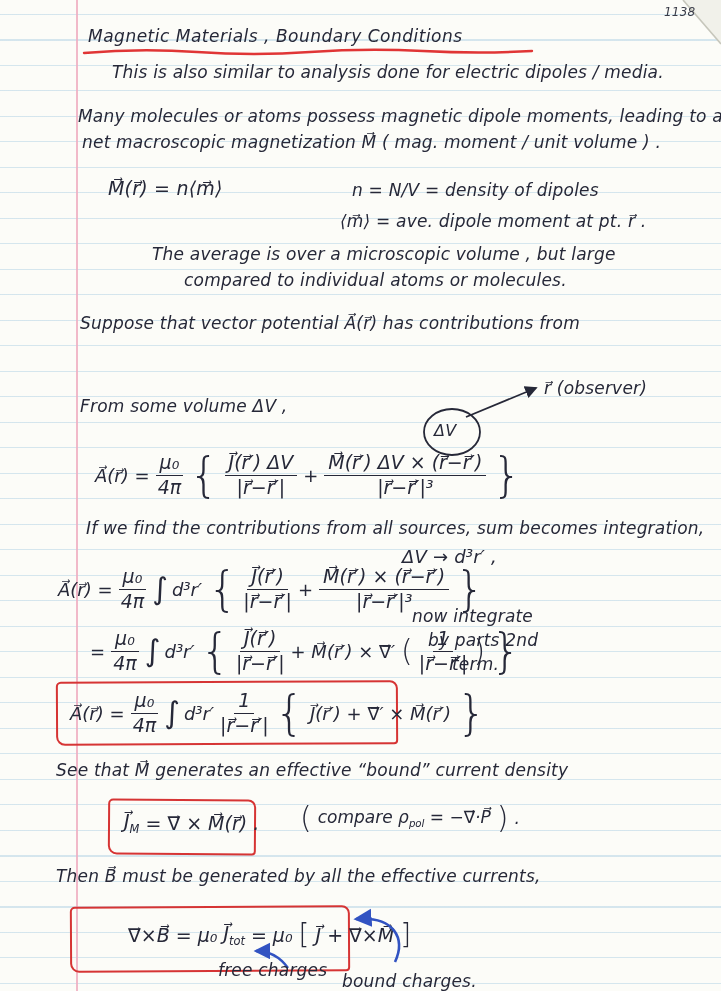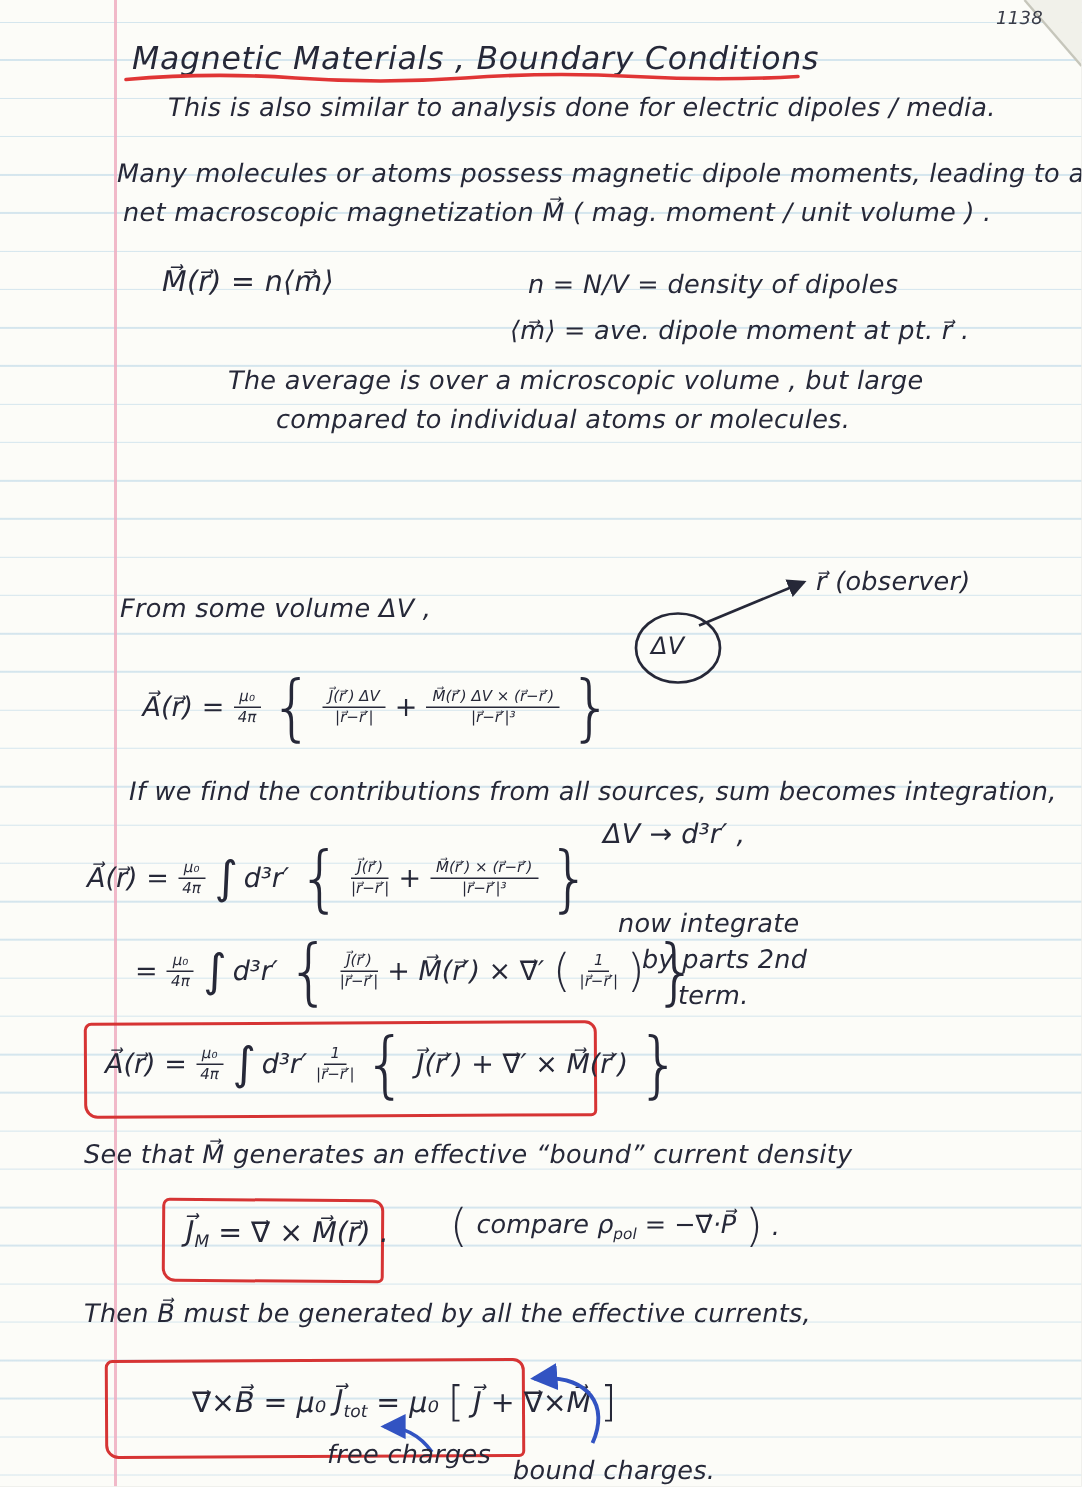--- a/index.html
+++ b/index.html
@@ -11,24 +11,24 @@
       transparent 1px, transparent 25.5px);
     background-position:0 14px;
     font-family:"DejaVu Sans",sans-serif;
     font-style:italic;
     color:#262838;
   }
   .margin-line{position:absolute;left:76px;top:0;bottom:0;width:1.5px;background:#eeadc1;opacity:.85;}
   .abs{position:absolute;}
   .hw{white-space:nowrap;letter-spacing:.2px;line-height:1.25;font-style:italic;}
   .fs17{font-size:17px;} .fs18{font-size:18px;} .fs19{font-size:19px;}
-  .title{font-size:21px;letter-spacing:.5px;}
+  .title{font-size:17px;letter-spacing:.5px;}
   .corner-num{font-size:12px;color:#3a3c48;}
   .eq{display:flex;align-items:center;gap:6px;white-space:nowrap;}
-  .frac{display:inline-flex;flex-direction:column;align-items:center;line-height:1.15;font-size:10px;}
+  .frac{display:inline-flex;flex-direction:column;align-items:center;line-height:1.15;font-size:19px;}
   .frac .num{padding:0 4px 1px;border-bottom:1.7px solid #262838;}
   .frac .den{padding-top:1px;}
   .brace{font-size:46px;font-weight:300;line-height:.85;font-style:normal;transform:scaleY(1.05);}
   .bigparen{font-size:30px;font-weight:300;line-height:1;font-style:normal;}
   .bigbracket{font-size:28px;font-weight:300;line-height:1;font-style:normal;}
   .integral{font-size:30px;line-height:1;font-style:normal;margin-right:-2px;}
   .sb{font-size:.6em;vertical-align:-.4em;letter-spacing:0;}
   .rbox{position:absolute;border:2.2px solid #d63434;border-radius:5px 8px 4px 9px;}
   svg{display:block;overflow:visible;}
 </style>
@@ -53,20 +53,21 @@
   <div class="abs hw fs17" style="left:78px;top:106px;">Many molecules or atoms possess  magnetic dipole moments,  leading to a</div>
   <div class="abs hw fs17" style="left:82px;top:132px;">net macroscopic magnetization  M⃗   ( mag. moment / unit volume ) .</div>
 
   <div class="abs hw fs19" style="left:108px;top:177px;">M⃗(r⃗) =  n⟨m⃗⟩</div>
   <div class="abs hw fs17" style="left:352px;top:180px;">n = N/V  =  density of dipoles</div>
   <div class="abs hw fs17" style="left:340px;top:211px;">⟨m⃗⟩ = ave. dipole moment at pt. r⃗ .</div>
 
   <div class="abs hw fs17" style="left:152px;top:244px;">The average is over a microscopic volume , but large</div>
   <div class="abs hw fs17" style="left:184px;top:270px;">compared to individual  atoms or molecules.</div>
 
+  <div class="abs hw fs17" style="left:80px;top:313px;">Suppose that vector potential  A⃗(r⃗) has contributions from</div>
 
   <div class="abs hw fs17" style="left:80px;top:396px;">From some volume  ΔV ,</div>
   <svg class="abs" style="left:410px;top:375px;" width="170" height="90">
     <defs>
       <marker id="arrk" markerWidth="9" markerHeight="9" refX="6" refY="3.5" orient="auto">
         <path d="M0,0 L7,3.5 L0,7 Z" fill="#262838"></path>
       </marker>
     </defs>
     <ellipse cx="42" cy="57" rx="28" ry="23" fill="none" stroke="#262838" stroke-width="1.8"></ellipse>
     <line x1="56" y1="42" x2="126" y2="13" stroke="#262838" stroke-width="1.8" marker-end="url(#arrk)"></line>

